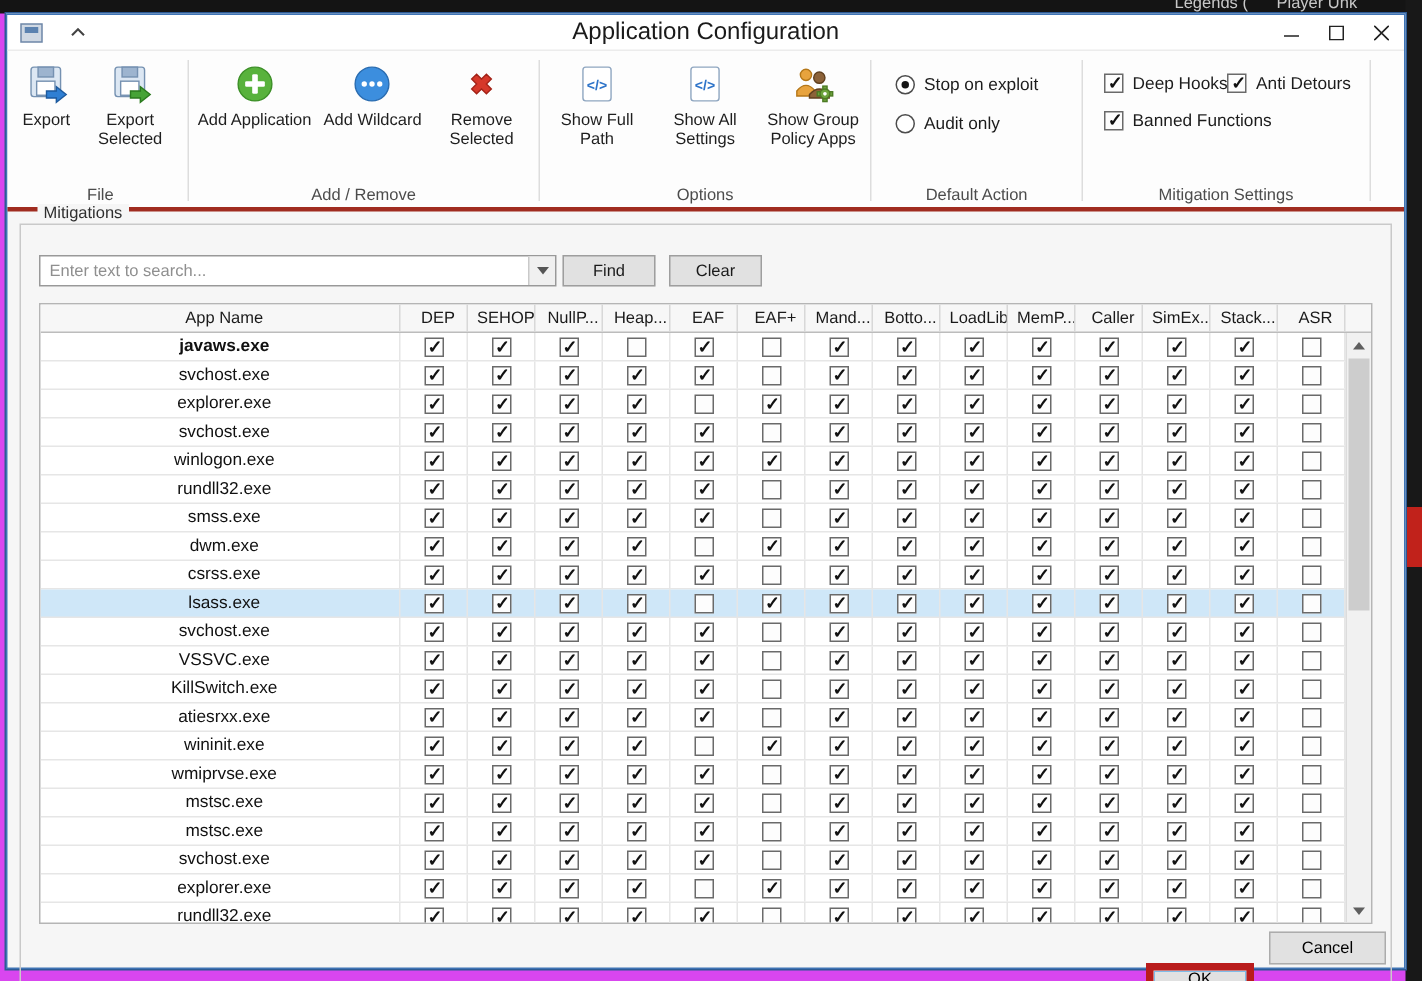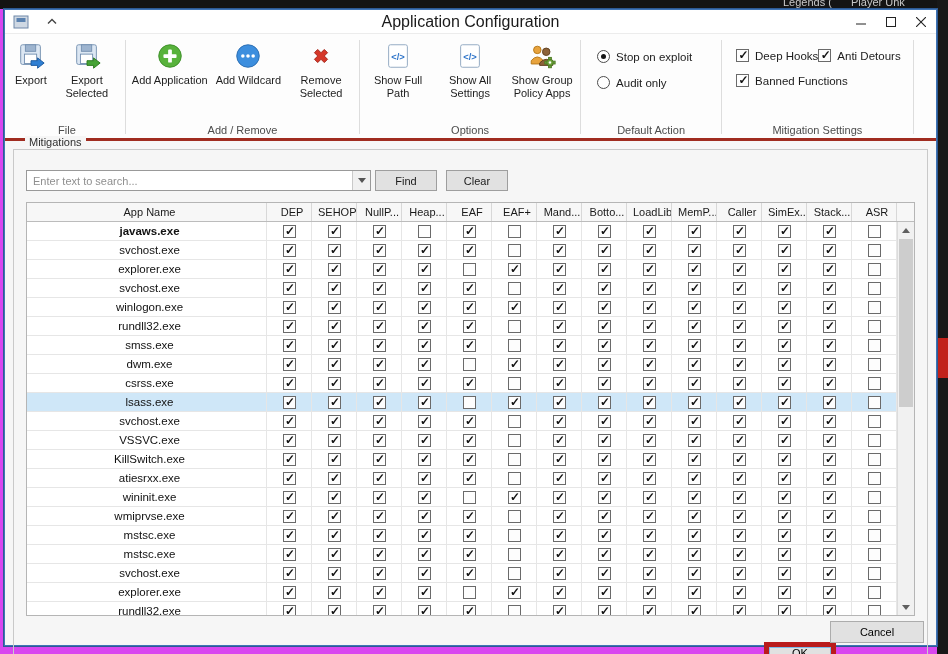--- a/index.html
+++ b/index.html
@@ -81,21 +81,21 @@
   .sarrow { position:absolute; left:0; width:16px; height:16px; display:flex; align-items:center; justify-content:center; cursor:pointer; }
   .sarrow.up { top:0; }
   .sarrow.down { bottom:0; }
   .sarrow.up::after { content:""; border-left:4px solid transparent; border-right:4px solid transparent; border-bottom:5px solid #5f5f5f; }
   .sarrow.down::after { content:""; border-left:4px solid transparent; border-right:4px solid transparent; border-top:5px solid #5f5f5f; }
   .sthumb { position:absolute; left:1px; right:1px; top:17px; height:168px; background:#cdcdcd; cursor:grab; }
 
   
   .footer-btn { position:absolute; height:22px; font-size:11px; background:#e1e1e1; border:1px solid #acacac; cursor:pointer; font-family:"Liberation Sans",sans-serif; }
   .okbtn { right:100px; width:72px; top:632px; border:5px solid #b91c1c; box-shadow:inset 0 0 0 1px #7fbce9; }
-  .cancelbtn { right:12px; width:94px; top:611px; }
+  .cancelbtn { right:12px; width:78px; top:611px; }
 </style>
 </head>
 <body>
 
 <div class="screen">
 
   <div class="bg-top">
     <span class="bg-frag l">Legends (</span>
     <span class="bg-frag r">Player Unk</span>
   </div>

